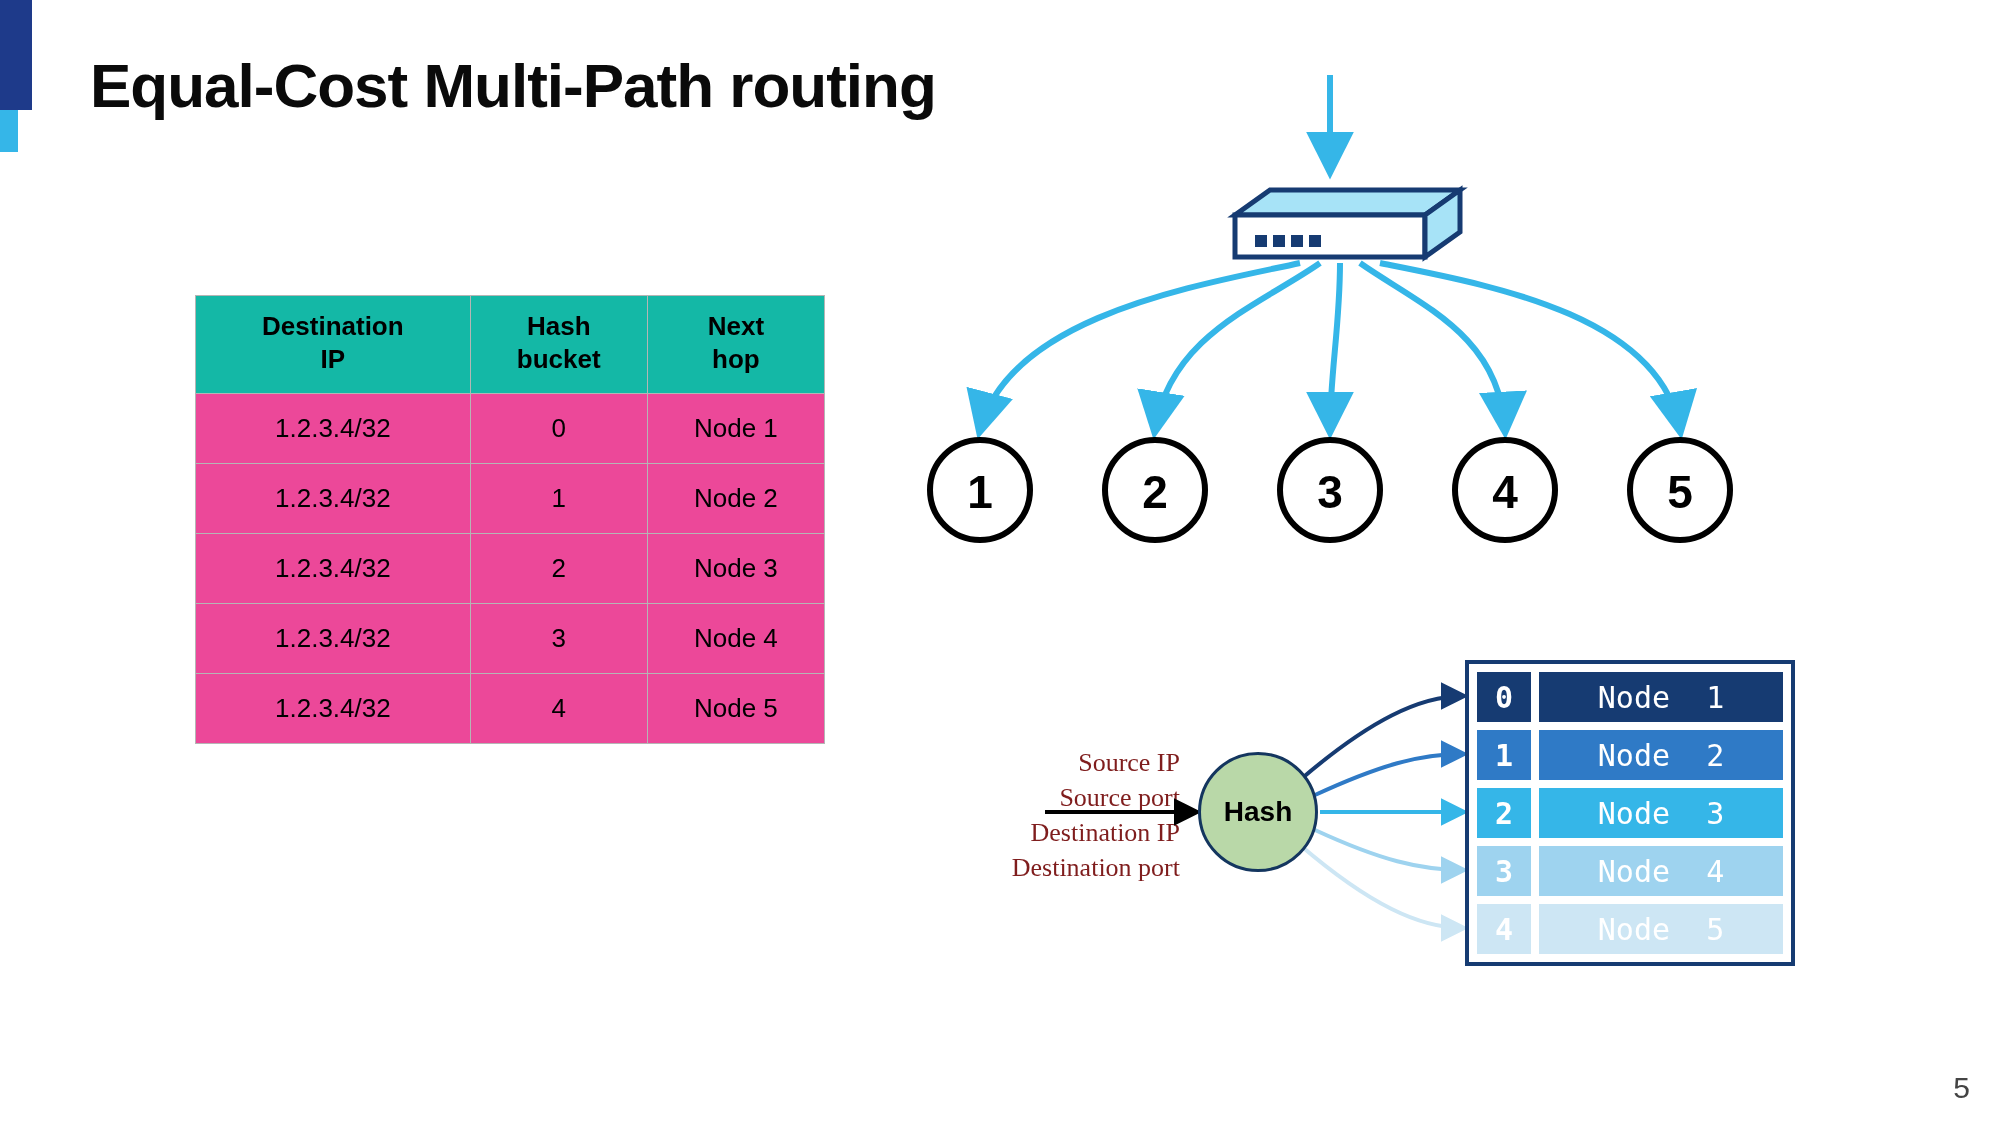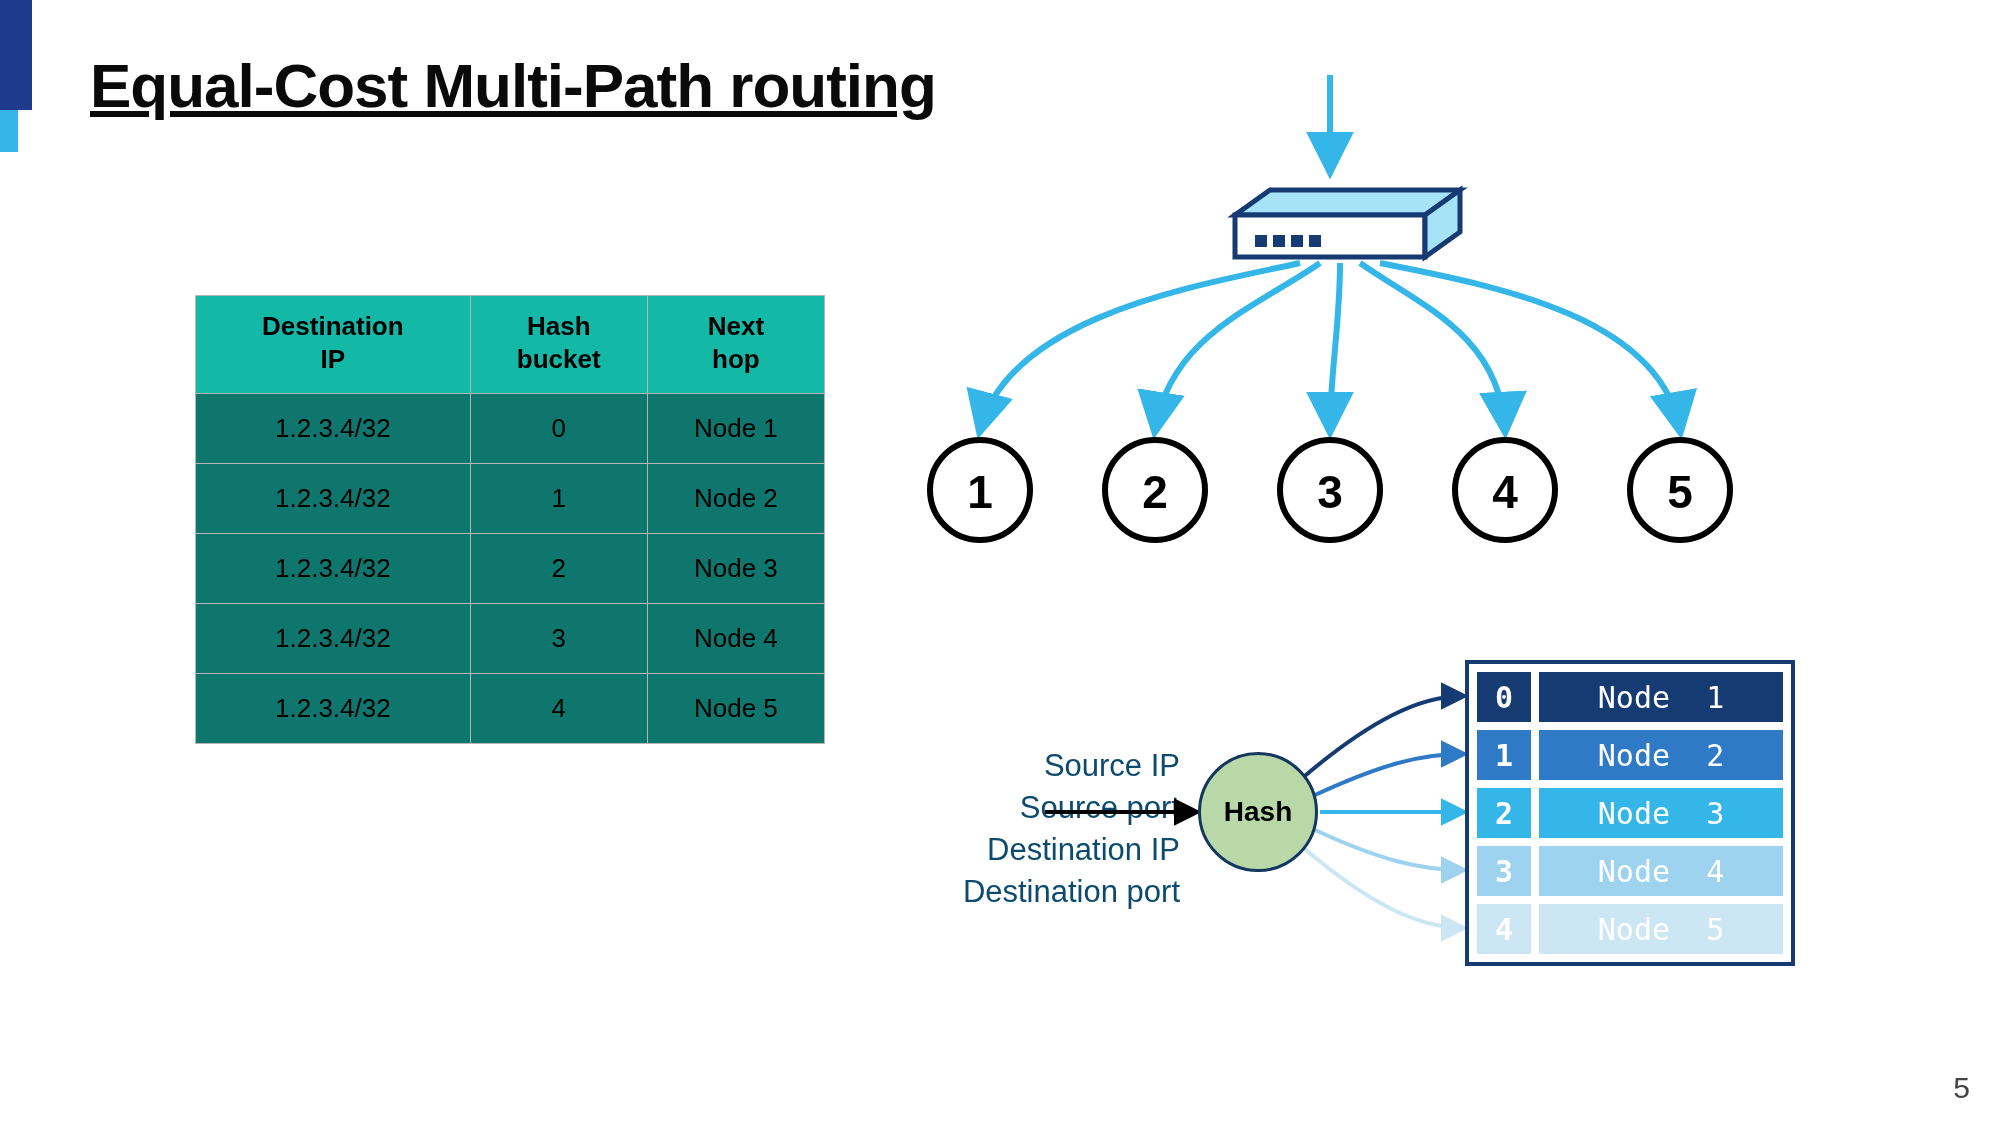--- a/index.html
+++ b/index.html
@@ -23,21 +23,20 @@
     width: 18px; height: 42px;
     background: #35b6e8;
   }
   .title {
     position: absolute;
     left: 90px; top: 50px;
     font-size: 62px;
     font-weight: 800;
     color: #0a0a0a;
     letter-spacing: -1px;
-    text-decoration: underline;
   }
   .page-number {
     position: absolute;
     right: 30px; bottom: 20px;
     font-size: 30px;
     color: #444;
   }
   
   .routing-table {
     position: absolute;
@@ -53,43 +52,44 @@
   }
   .routing-table th {
     background: #14b8a6;
     font-weight: 700;
     font-size: 26px;
     line-height: 1.25;
     vertical-align: top;
     padding: 14px 10px 18px 10px;
   }
   .routing-table td {
-    background: #0f766e;
+    background: #ec4899;
     height: 70px;
   }
   
   .router-diagram {
     position: absolute;
     left: 900px; top: 75px;
     width: 1000px; height: 500px;
   }
   
   .hash-diagram {
     position: absolute;
     left: 940px; top: 660px;
     width: 900px; height: 400px;
   }
   .hash-inputs {
     position: absolute;
     left: 0; top: 85px;
     width: 240px;
     text-align: right;
-    font-size: 31px;
+    font-size: 26px;
     line-height: 1.35;
-    color: #0c4a6e;
+    color: #7f1d1d;
+    font-family: Liberation Serif, serif;
   }
   .hash-circle {
     position: absolute;
     left: 258px; top: 92px;
     width: 120px; height: 120px;
     border-radius: 50%;
     background: #b9d8a8;
     border: 3px solid #14365f;
     display: flex;
     align-items: center;

